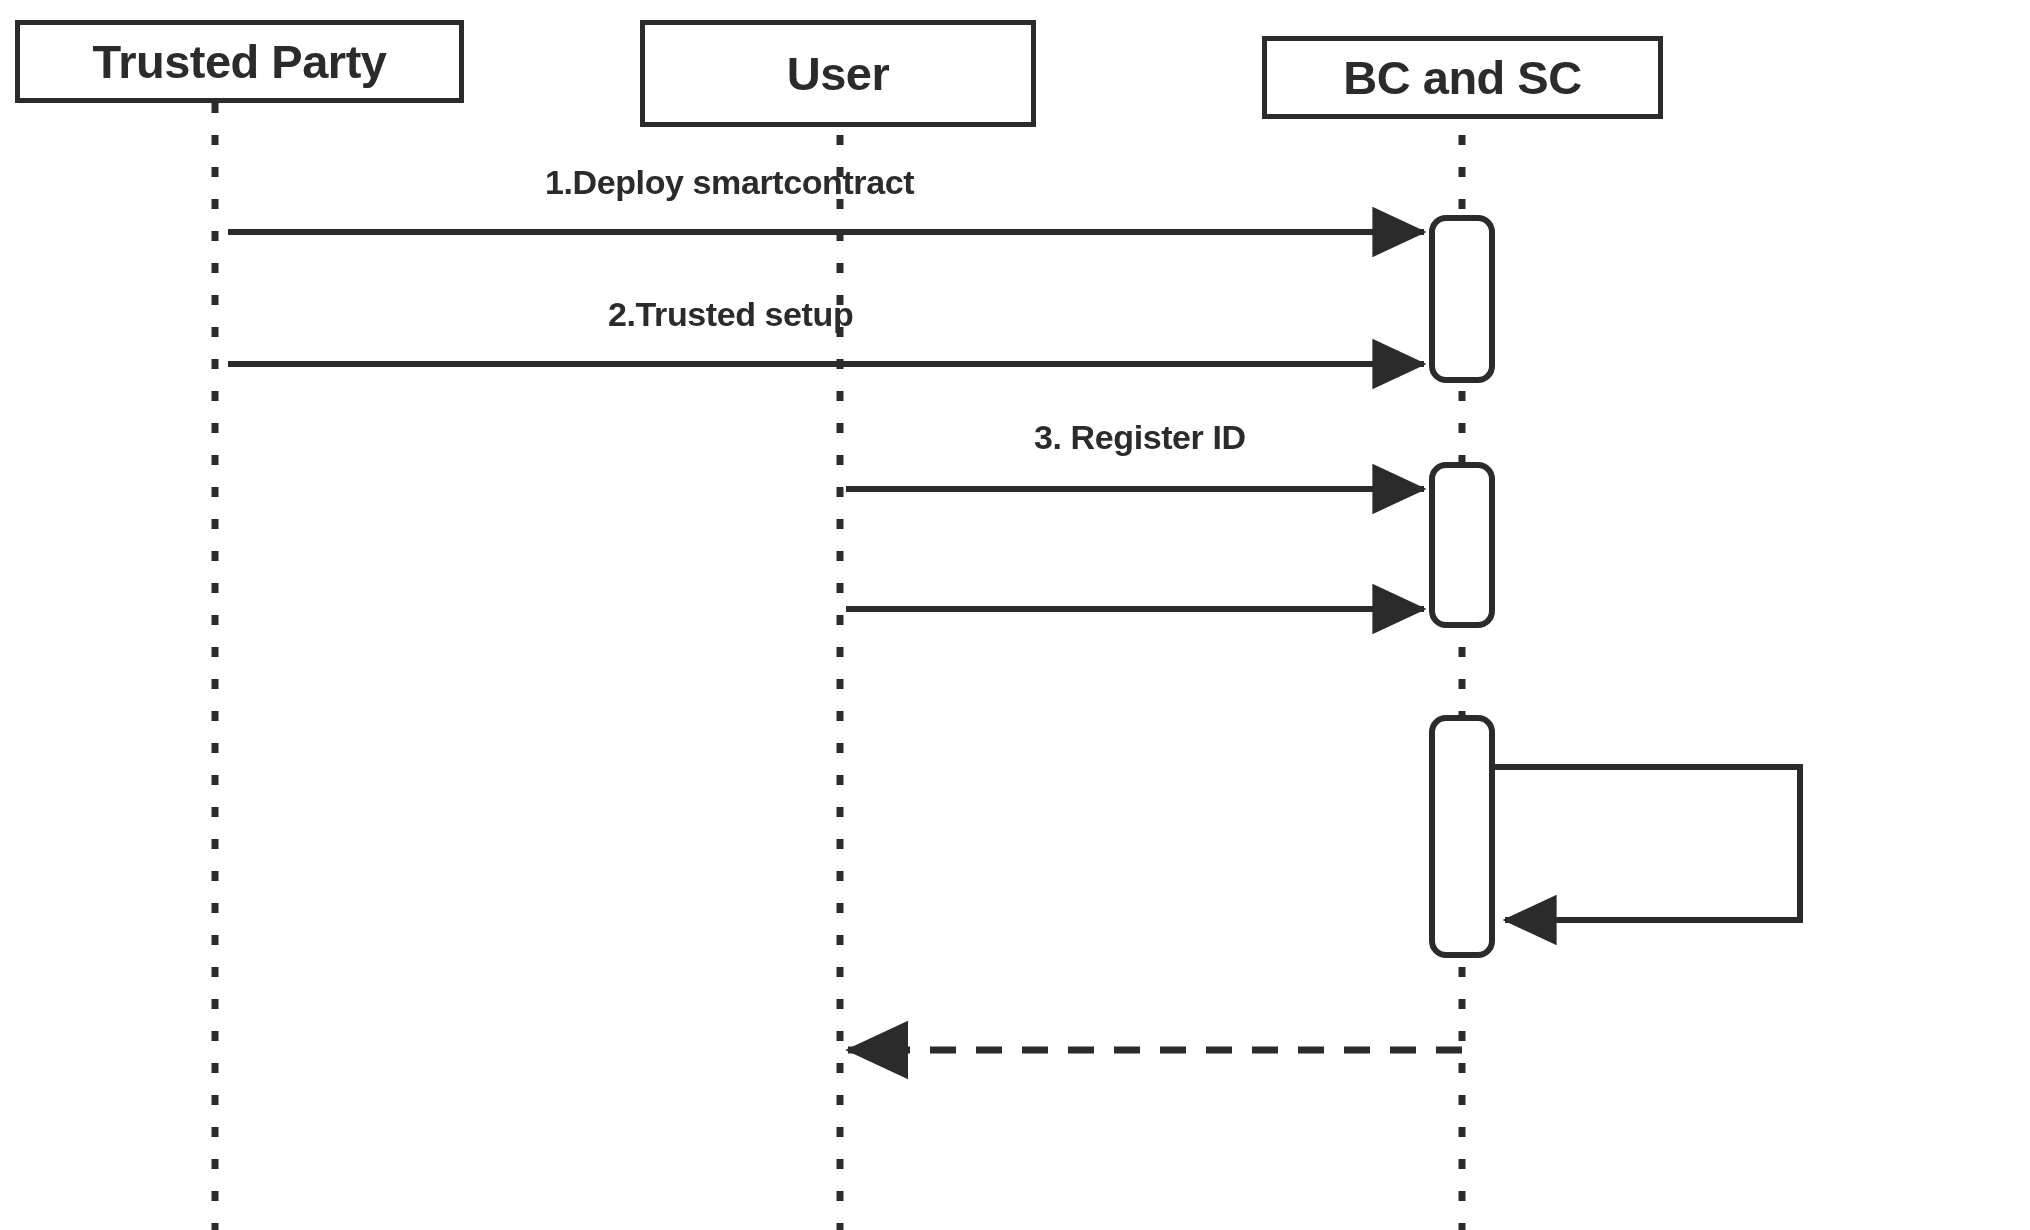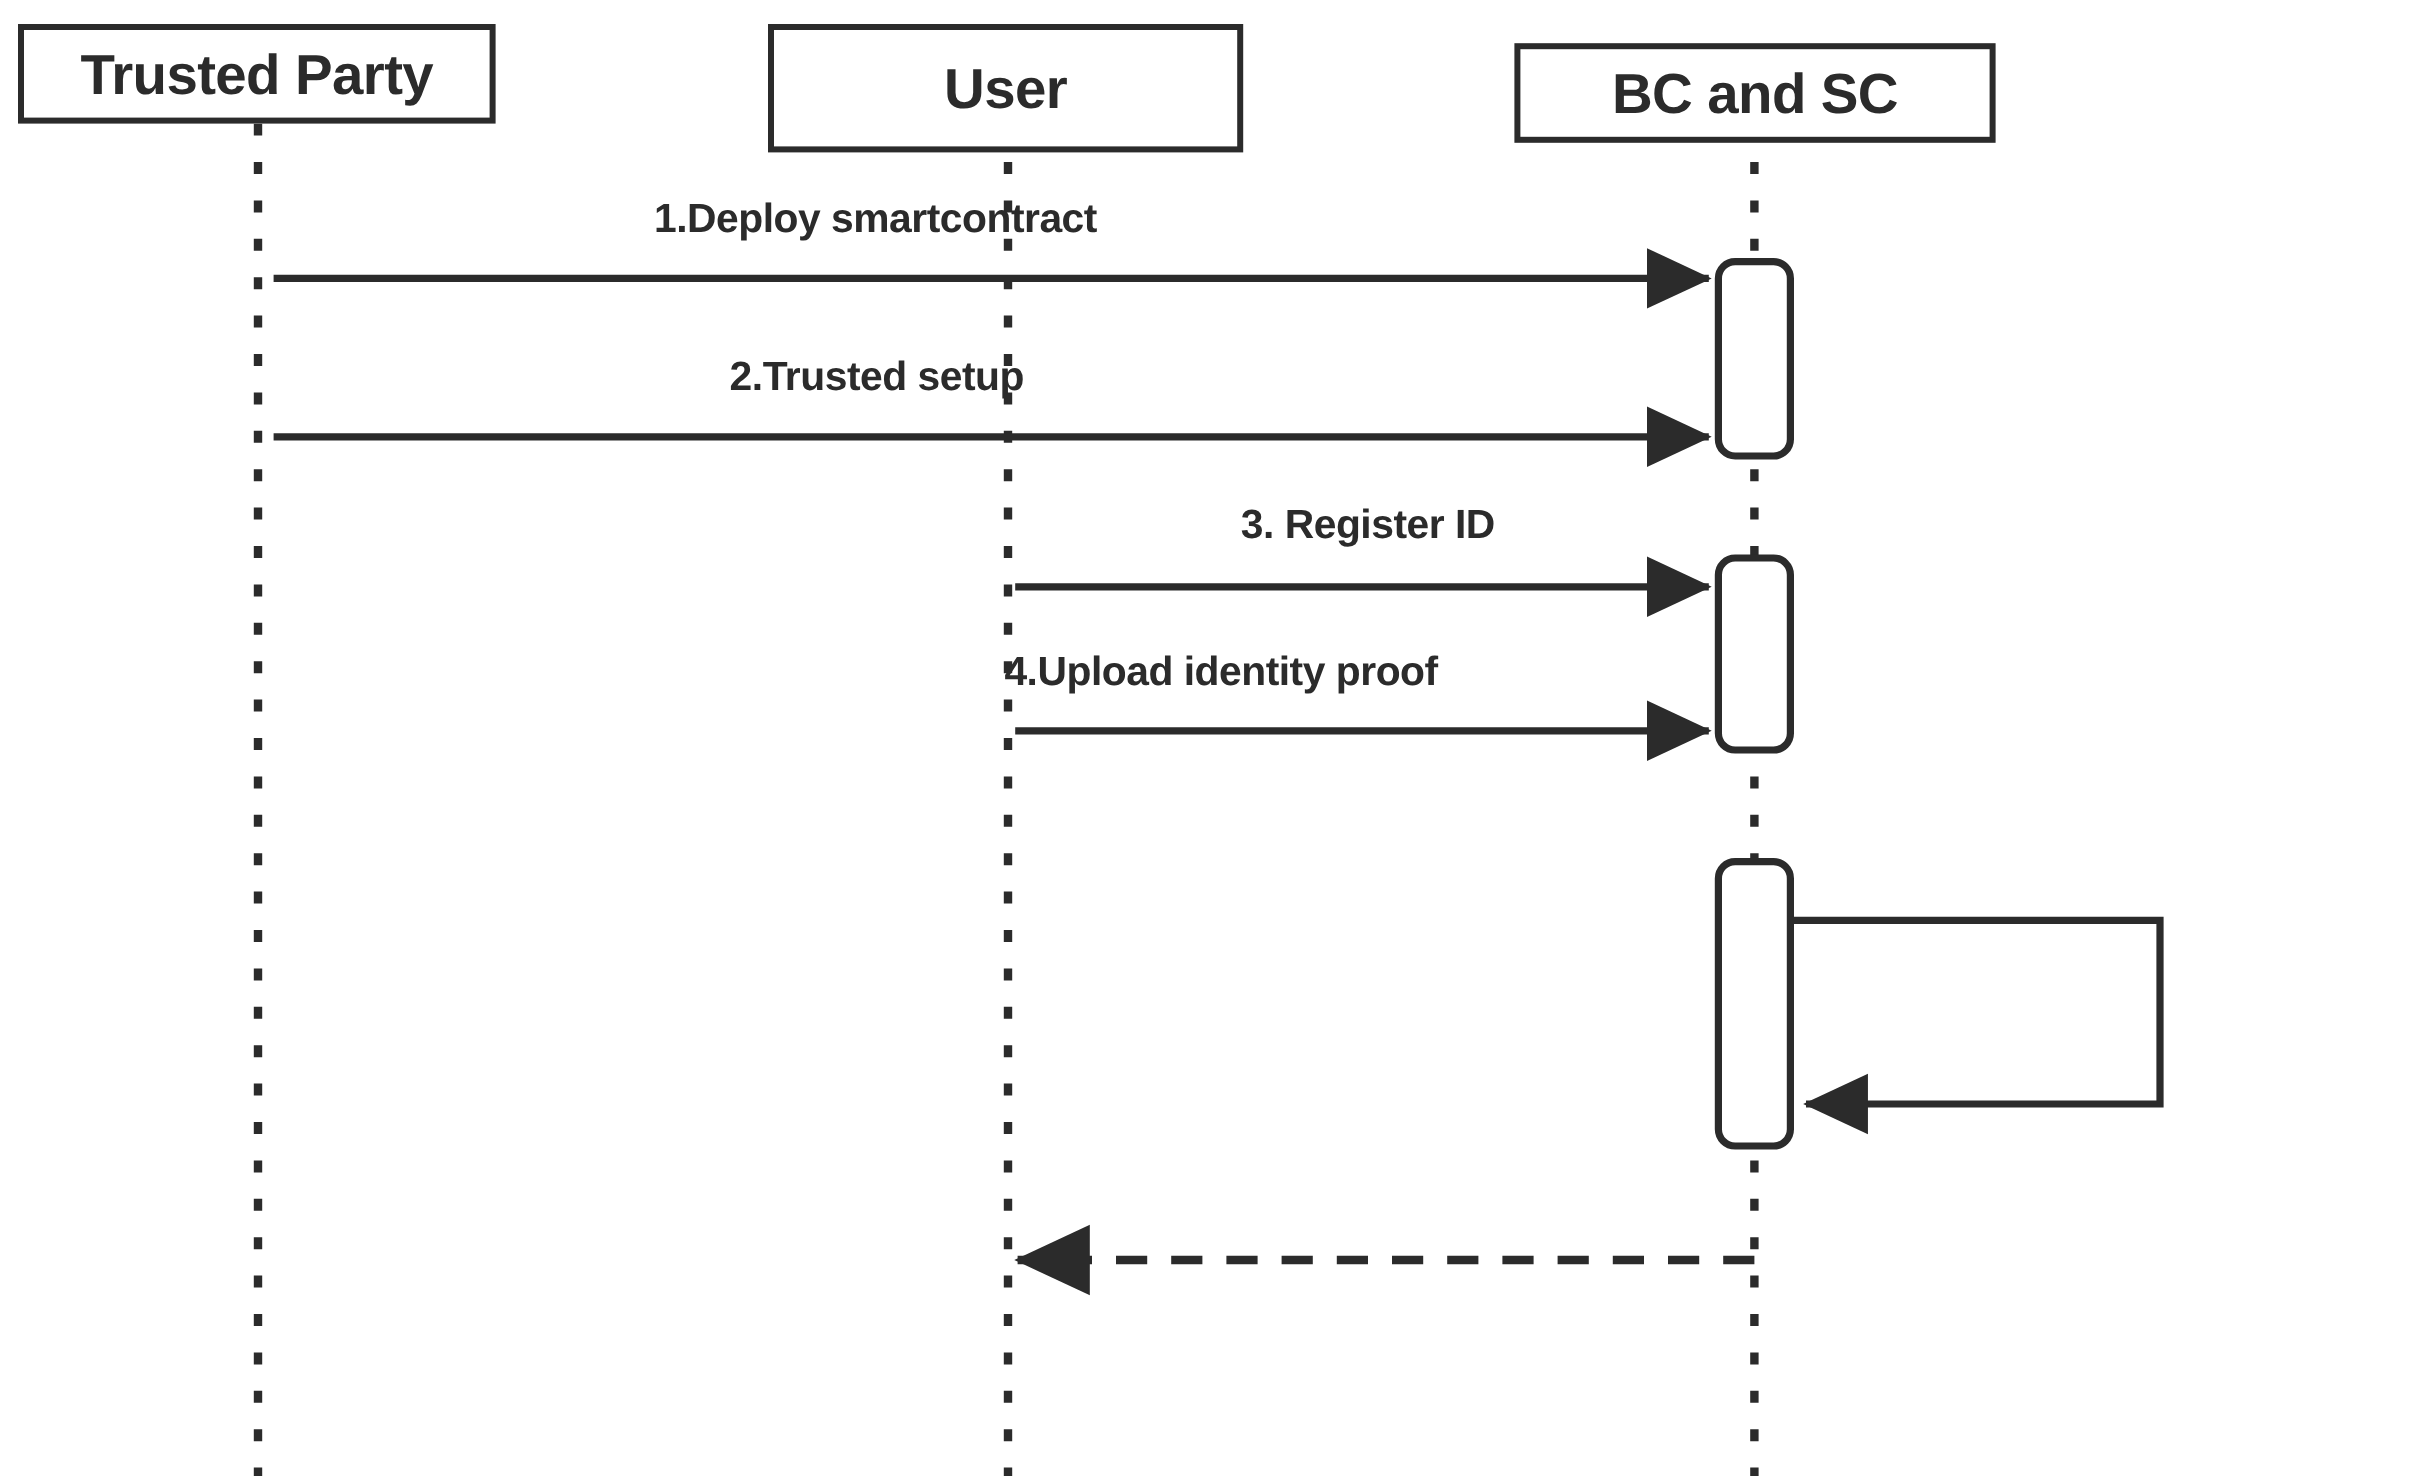--- a/index.html
+++ b/index.html
@@ -88,35 +88,34 @@
       <line x1="846" y1="489" x2="1424" y2="489" stroke="#2b2b2b" stroke-width="6" marker-end="url(#arrow-right-solid)"></line>
 
       <line x1="846" y1="609" x2="1424" y2="609" stroke="#2b2b2b" stroke-width="6" marker-end="url(#arrow-right-solid)"></line>
 
       <path d="M 1492 767 L 1800 767 L 1800 920 L 1505 920" fill="none" stroke="#2b2b2b" stroke-width="6" marker-end="url(#arrow-left-solid)"></path>
 
       <line x1="1462" y1="1050" x2="848" y2="1050" stroke="#2b2b2b" stroke-width="7" stroke-dasharray="26 20" marker-end="url(#arrow-left-solid)"></line>
     </g>
   </svg>
 
-  <div class="lifeline-header-box" style="left:15px; top:20px; width:398px; height:83px;">
+  <div class="lifeline-header-box" style="left:15px; top:20px; width:449px; height:83px;">
     <span class="lifeline-header-label">Trusted Party</span>
   </div>
 
   <div class="lifeline-header-box" style="left:640px; top:20px; width:396px; height:107px;">
     <span class="lifeline-header-label">User</span>
   </div>
 
   <div class="lifeline-header-box" style="left:1262px; top:20px; width:401px; height:83px;margin-top:16px;">
     <span class="lifeline-header-label">BC and SC</span>
   </div>
 
   <div class="msg-label" style="left:545px; top:165px;">1.Deploy smartcontract</div>
 
   <div class="msg-label" style="left:608px; top:297px;">2.Trusted setup</div>
 
   <div class="msg-label" style="left:1034px; top:420px;text-align:center;">3. Register ID</div>
 
-  <div class="msg-label" style="left:837px; top:543px;">4.Upload identity proof</div>
 
 
 
 </div>
 
 </body></html>

